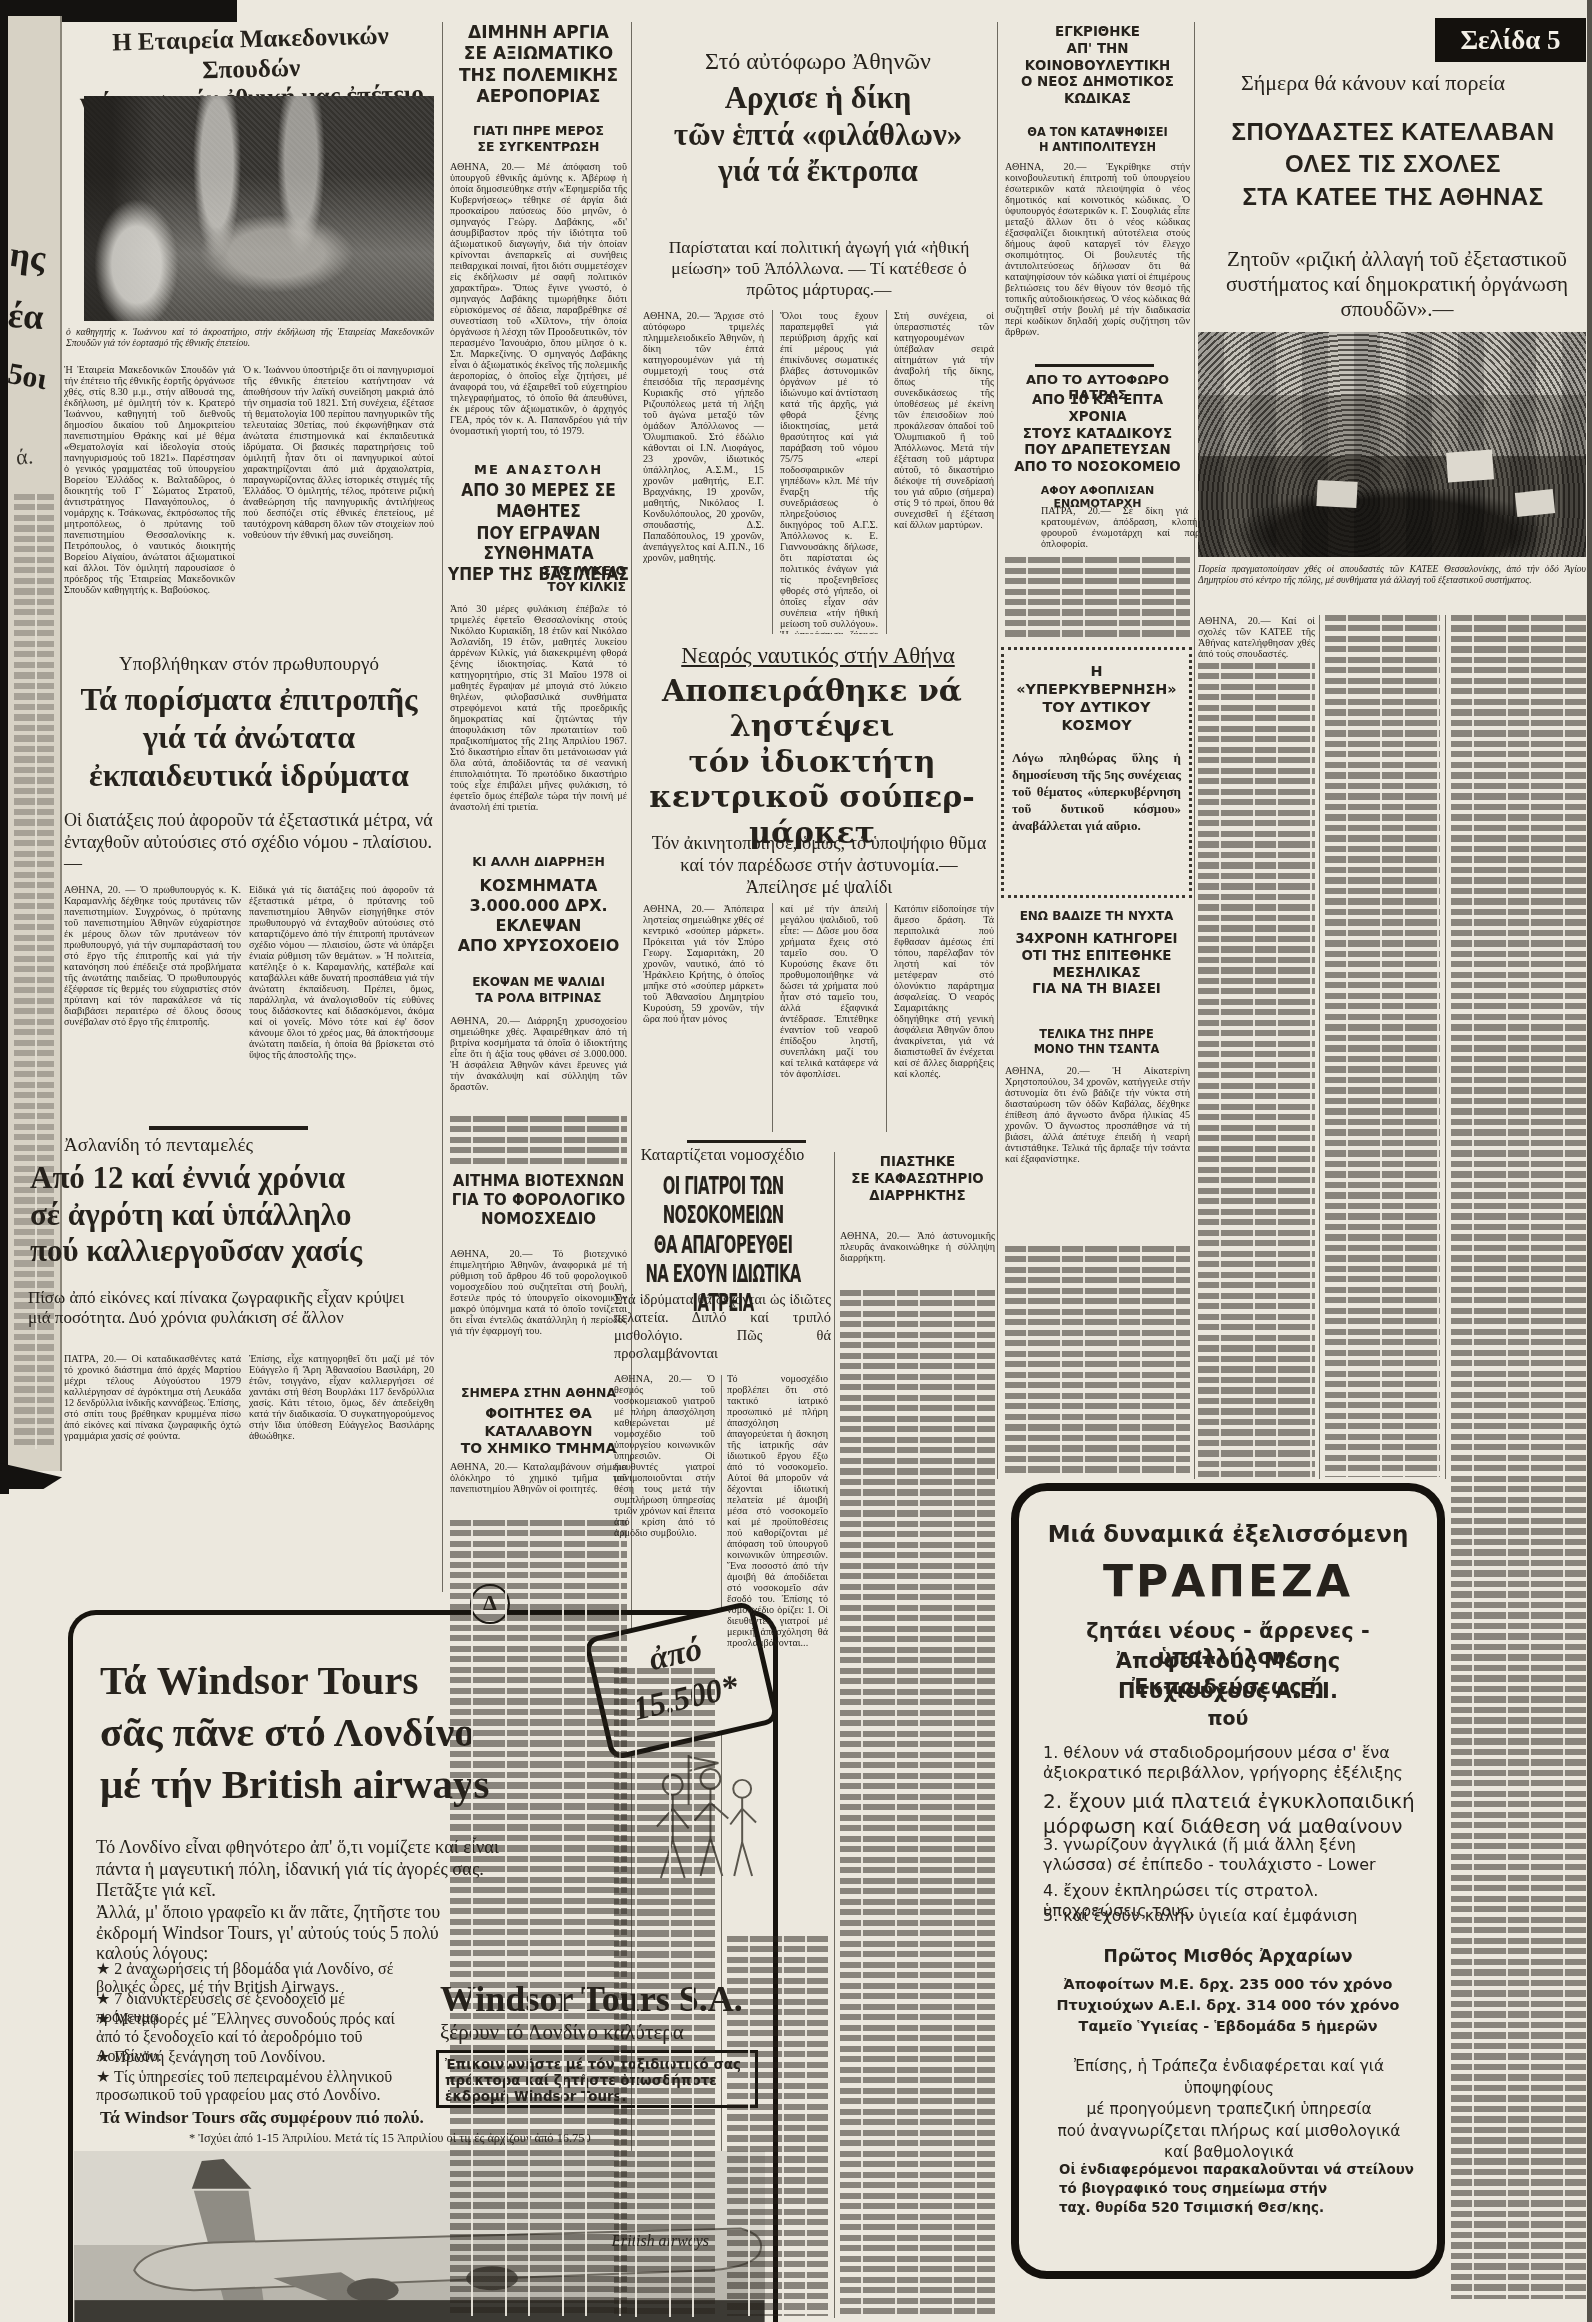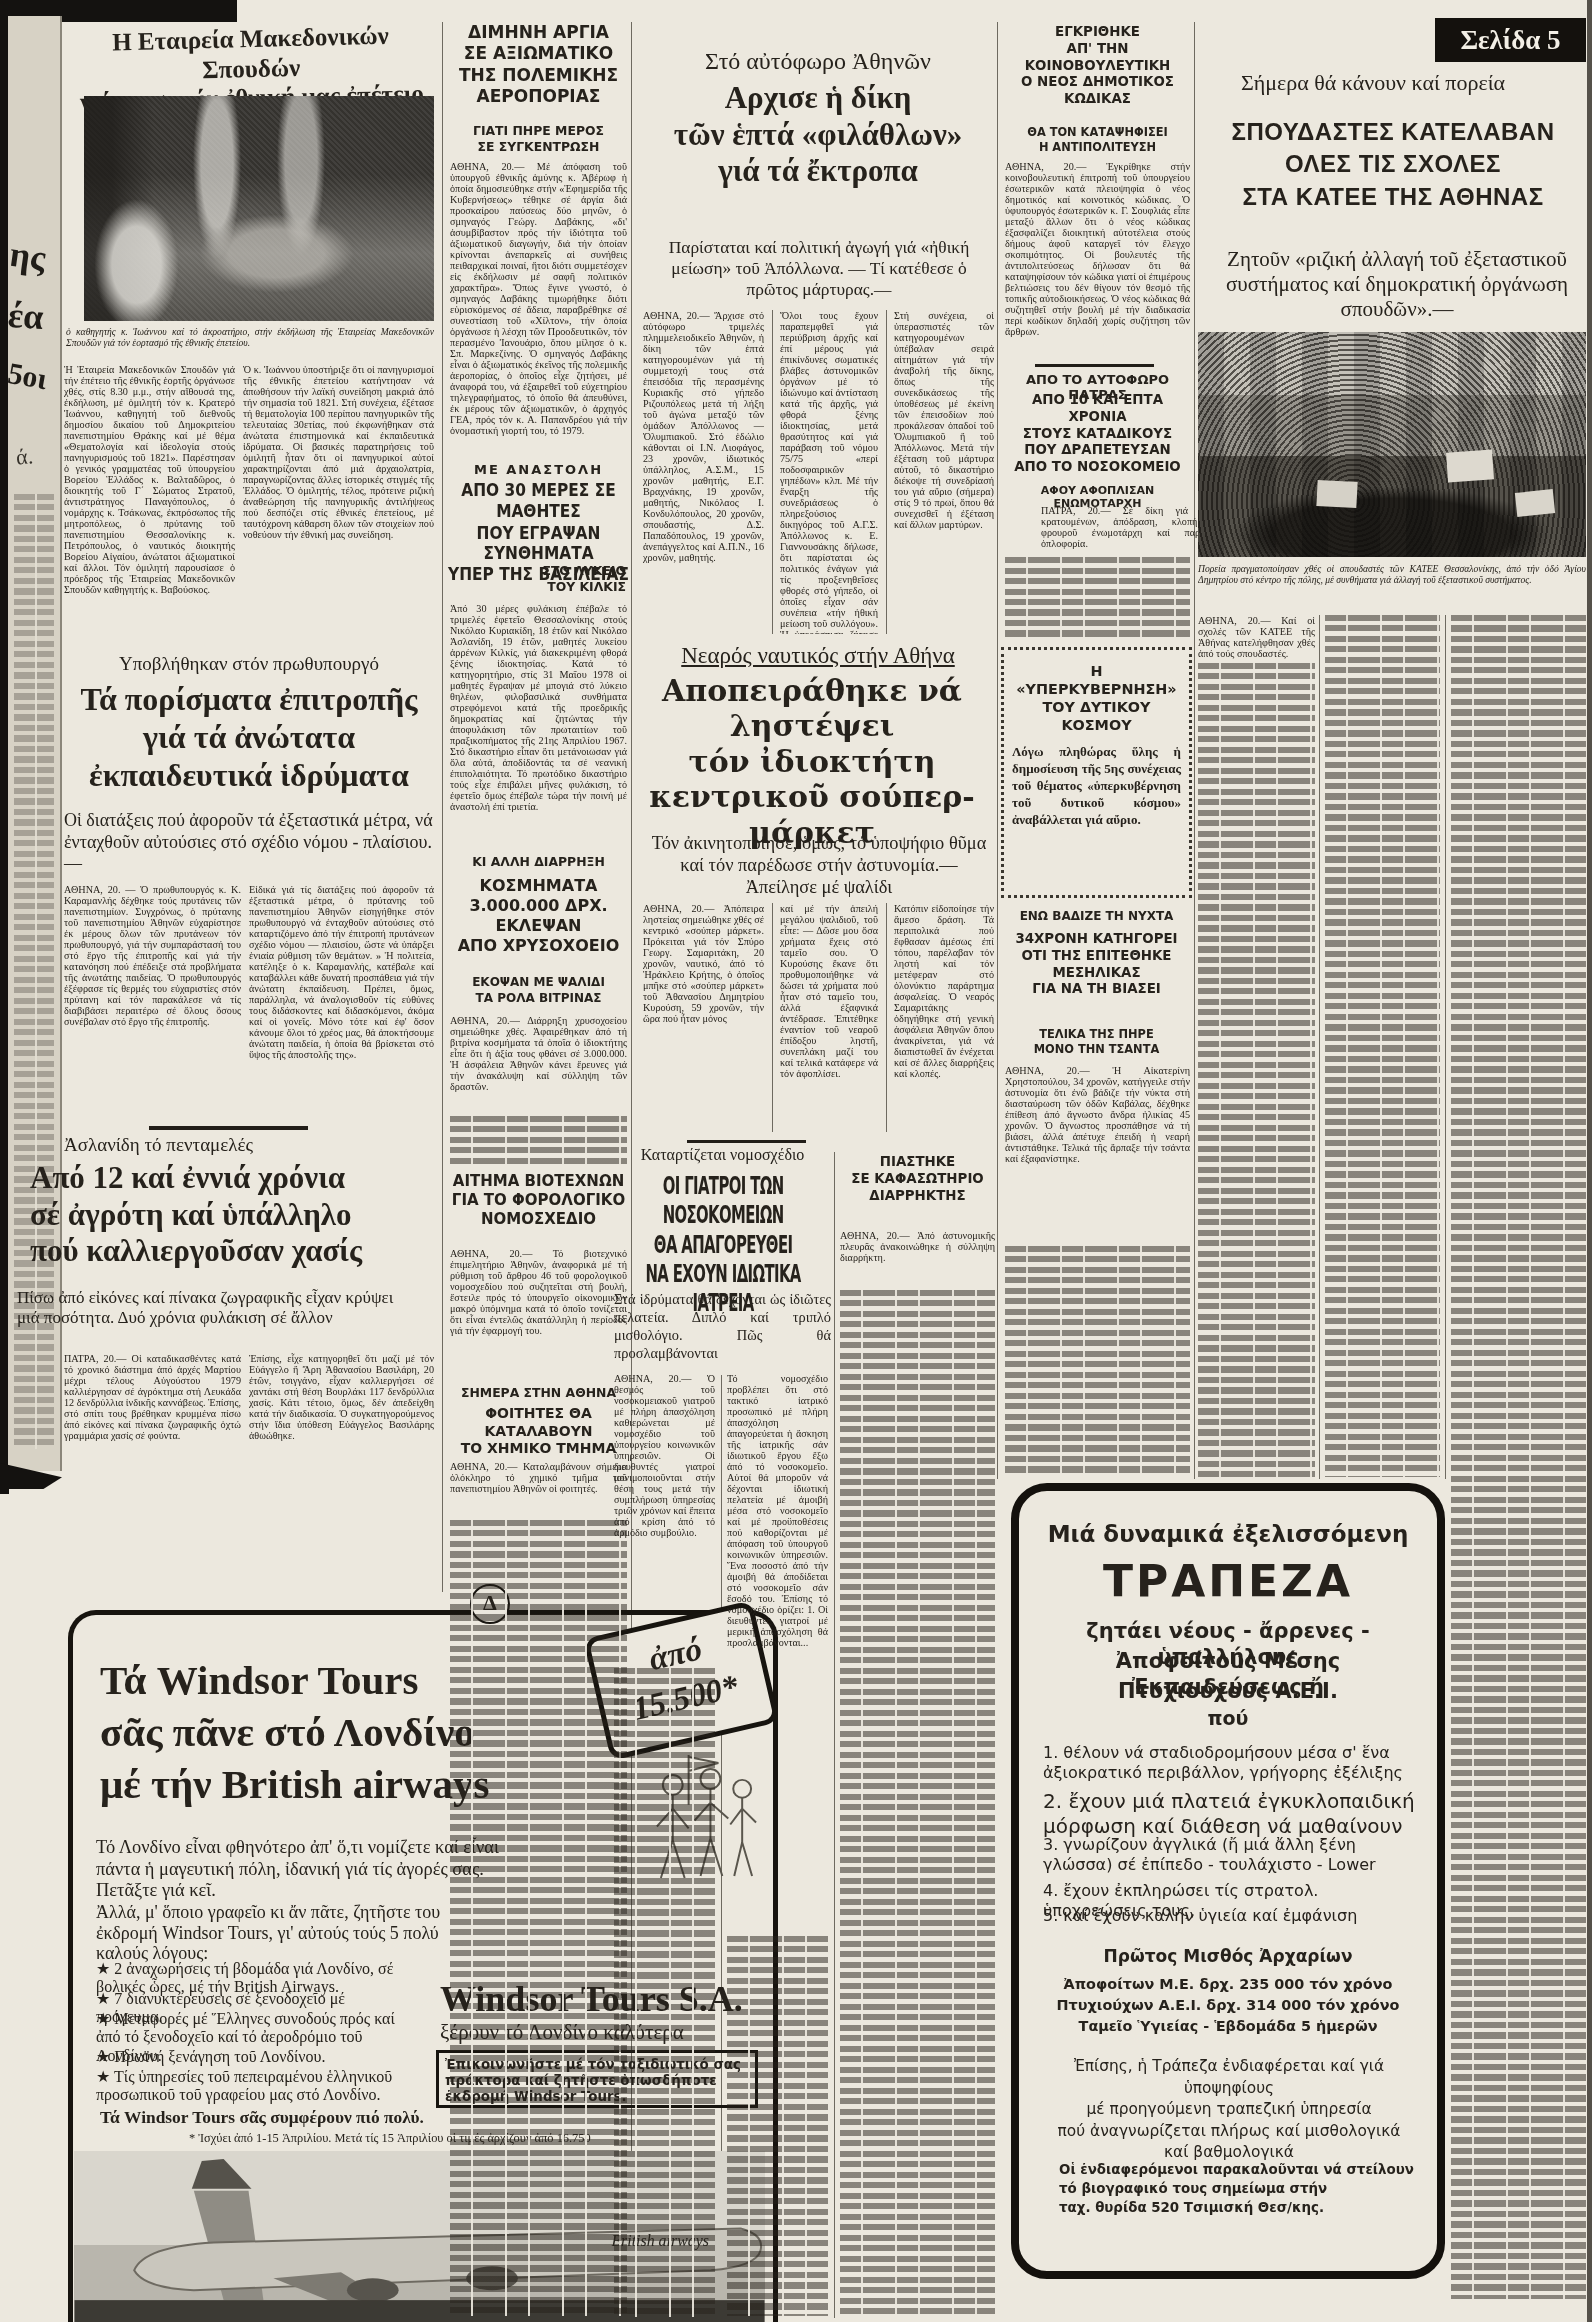--- a/index.html
+++ b/index.html
@@ -82,21 +82,21 @@
 ἐκπαιδευτικά ἱδρύματα</div>
   <div class="abs pre" style="left:64px;top:810px;width:370px;height:66px;font-size:18px;line-height:1.2;">Οἱ διατάξεις πού ἀφοροῦν τά ἐξεταστικά μέτρα, νά ἐνταχθοῦν αὐτούσιες στό σχέδιο νόμου - πλαίσιου.—</div>
   <div class="abs b" style="left:64px;top:884px;width:177px;height:237px;">ΑΘΗΝΑ, 20. — Ὁ πρωθυπουργός κ. Κ. Καραμανλής δέχθηκε τούς πρυτάνεις τῶν πανεπιστημίων. Συγχρόνως, ὁ πρύτανης τοῦ πανεπιστημίου Ἀθηνῶν εὐχαρίστησε ἐκ μέρους ὅλων τῶν πρυτάνεων τόν πρωθυπουργό, γιά τήν συμπαράστασή του στό ἔργο τῆς ἐπιτροπῆς καί γιά τήν κατανόηση πού ἐπέδειξε στά προβλήματα τῆς ἀνωτάτης παιδείας. Ὁ πρωθυπουργός ἐξέφρασε τίς θερμές του εὐχαριστίες στόν πρύτανη καί τόν παρακάλεσε νά τίς διαβιβάσει περαιτέρω σέ ὅλους ὅσους συνέβαλαν στό ἔργο τῆς ἐπιτροπῆς.</div>
   <div class="abs b" style="left:249px;top:884px;width:185px;height:237px;">Εἰδικά γιά τίς διατάξεις πού ἀφοροῦν τά ἐξεταστικά μέτρα, ὁ πρύτανης τοῦ πανεπιστημίου Ἀθηνῶν εἰσηγήθηκε στόν πρωθυπουργό νά ἐνταχθοῦν αὐτούσιες στό καταρτιζόμενο ἀπό τήν ἐπιτροπή πρυτάνεων σχέδιο νόμου — πλαισίου, ὥστε νά ὑπάρξει ἑνιαία ρύθμιση τῶν θεμάτων. » Ἡ πολιτεία, κατέληξε ὁ κ. Καραμανλής, κατέβαλε καί καταβάλλει κάθε δυνατή προσπάθεια γιά τήν ἀνώτατη ἐκπαίδευση. Πρέπει, ὅμως, παράλληλα, νά ἀναλογισθοῦν τίς εὐθύνες τους διδάσκοντες καί διδασκόμενοι, ἀκόμα καί οἱ γονεῖς. Μόνο τότε καί ἐφ' ὅσον κάνουμε ὅλοι τό χρέος μας, θά ἀποκτήσουμε ἀνώτατη παιδεία, ἡ ὁποία θά βρίσκεται στό ὕψος τῆς ἀποστολῆς της».</div>
 
   <div class="abs inkline" style="left:149px;top:1126px;width:159px;height:4px;"></div>
   <div class="abs k" style="left:64px;top:1134px;width:299px;height:24px;">Ἀσλανίδη τό πενταμελές</div>
   <div class="abs hs pre" style="left:30px;top:1160px;width:408px;height:123px;font-size:31px;">Από 12 καί ἐννιά χρόνια
 σέ ἀγρότη καί ὑπάλληλο
 πού καλλιεργοῦσαν χασίς</div>
-  <div class="abs pre" style="left:17px;top:1288px;width:400px;height:60px;font-size:17px;line-height:1.2;">Πίσω ἀπό εἰκόνες καί πίνακα ζωγραφικῆς εἶχαν κρύψει μιά ποσότητα. Δυό χρόνια φυλάκιση σέ ἄλλον</div>
+  <div class="abs pre" style="left:28px;top:1288px;width:400px;height:60px;font-size:17px;line-height:1.2;">Πίσω ἀπό εἰκόνες καί πίνακα ζωγραφικῆς εἶχαν κρύψει μιά ποσότητα. Δυό χρόνια φυλάκιση σέ ἄλλον</div>
   <div class="abs b" style="left:64px;top:1353px;width:177px;height:245px;">ΠΑΤΡΑ, 20.— Οἱ καταδικασθέντες κατά τό χρονικό διάστημα ἀπό ἀρχές Μαρτίου μέχρι τέλους Αὐγούστου 1979 καλλιέργησαν σέ ἀγρόκτημα στή Λευκάδα 12 δενδρύλλια ἰνδικῆς καννάβεως. Ἐπίσης, στό σπίτι τους βρέθηκαν κρυμμένα πίσω ἀπό εἰκόνες καί πίνακα ζωγραφικῆς ὀχτώ γραμμάρια χασίς σέ φούντα.</div>
   <div class="abs b" style="left:249px;top:1353px;width:185px;height:245px;">Ἐπίσης, εἶχε κατηγορηθεῖ ὅτι μαζί μέ τόν Εὐάγγελο ἤ Ἄρη Ἀθανασίου Βασιλάρη, 20 ἐτῶν, τσιγγάνο, εἶχαν καλλιεργήσει σέ χαντάκι στή θέση Βουρλάκι 117 δενδρύλλια χασίς. Κάτι τέτοιο, ὅμως, δέν ἀπεδείχθη κατά τήν διαδικασία. Ὁ συγκατηγορούμενος στήν ἴδια ὑπόθεση Εὐάγγελος Βασιλάρης ἀθωώθηκε.</div>
 
   <div class="abs" style="left:68px;top:1610px;width:700px;height:712px;border:5px solid #17140f;border-bottom:none;border-radius:28px 28px 0 0;"></div>
   <div class="abs ctr" style="left:470px;top:1584px;width:36px;height:36px;border:2px solid #17140f;border-radius:50%;font-size:22px;font-weight:bold;line-height:34px;background:#ece8de;">Δ</div>
   <div class="abs hs pre" style="left:100px;top:1654px;width:498px;height:175px;font-size:41px;line-height:1.27;">Τά Windsor Tours
 σᾶς πᾶνε στό Λονδίνο
 μέ τήν British airways</div>
   <div class="abs badge-rot" style="left:595px;top:1618px;width:163px;height:115px;">
     <div class="pre ctr" style="font-size:33px;font-weight:bold;font-style:italic;line-height:1.35;margin-top:8px;">ἀπό
@@ -223,21 +223,21 @@
   <div class="abs hb pre ctr" style="left:1003px;top:392px;width:189px;height:88px;font-size:13.4px;">ΑΠΟ 10 ΚΑΙ ΕΠΤΑ ΧΡΟΝΙΑ
 ΣΤΟΥΣ ΚΑΤΑΔΙΚΟΥΣ
 ΠΟΥ ΔΡΑΠΕΤΕΥΣΑΝ
 ΑΠΟ ΤΟ ΝΟΣΟΚΟΜΕΙΟ</div>
   <div class="abs kb ctr" style="left:1003px;top:484px;width:189px;height:16px;font-size:11px;">ΑΦΟΥ ΑΦΟΠΛΙΣΑΝ ΕΝΩΜΟΤΑΡΧΗ</div>
   <div class="abs b" style="left:1005px;top:505px;width:185px;height:48px;margin-left:36px;">ΠΑΤΡΑ, 20.— Σέ δίκη γιά στάση κρατουμένων, ἀπόδραση, κλοπή τοῦ φρουροῦ ἐνωμοτάρχη καί παράνομη ὁπλοφορία.</div>
   <div class="abs sim" style="left:1005px;top:557px;width:185px;height:84px;"></div>
   <div class="abs box-dot" style="left:1001px;top:647px;width:191px;height:251px;box-sizing:border-box;padding:12px 8px;">
     <div class="hb pre ctr" style="font-size:14.4px;">Η «ΥΠΕΡΚΥΒΕΡΝΗΣΗ»
 ΤΟΥ ΔΥΤΙΚΟΥ ΚΟΣΜΟΥ</div>
-    <div style="font-size:13px;line-height:1.3;margin-top:10px;text-align:justify;font-weight:600;">Λόγω πληθώρας ὕλης ἡ δημοσίευση τῆς 5ης συνέχειας τοῦ θέματος «ὑπερκυβέρνηση τοῦ δυτικοῦ κόσμου» ἀναβάλλεται γιά αὔριο.</div>
+    <div style="font-size:13px;line-height:1.3;margin-top:16px;text-align:justify;font-weight:600;">Λόγω πληθώρας ὕλης ἡ δημοσίευση τῆς 5ης συνέχειας τοῦ θέματος «ὑπερκυβέρνηση τοῦ δυτικοῦ κόσμου» ἀναβάλλεται γιά αὔριο.</div>
   </div>
   <div class="abs kb ctr" style="left:1001px;top:909px;width:191px;height:16px;font-size:12px;">ΕΝΩ ΒΑΔΙΖΕ ΤΗ ΝΥΧΤΑ</div>
   <div class="abs hb pre ctr" style="left:1001px;top:931px;width:191px;height:92px;font-size:13.4px;">34ΧΡΟΝΗ ΚΑΤΗΓΟΡΕΙ
 ΟΤΙ ΤΗΣ ΕΠΙΤΕΘΗΚΕ
 ΜΕΣΗΛΙΚΑΣ
 ΓΙΑ ΝΑ ΤΗ ΒΙΑΣΕΙ</div>
   <div class="abs kb pre ctr" style="left:1001px;top:1027px;width:191px;height:32px;font-size:11.4px;line-height:1.3;">ΤΕΛΙΚΑ ΤΗΣ ΠΗΡΕ
 ΜΟΝΟ ΤΗΝ ΤΣΑΝΤΑ</div>
   <div class="abs b" style="left:1005px;top:1065px;width:185px;height:177px;">ΑΘΗΝΑ, 20.— Ἡ Αἰκατερίνη Χρηστοπούλου, 34 χρονῶν, κατήγγειλε στήν ἀστυνομία ὅτι ἐνῶ βάδιζε τήν νύκτα στή διασταύρωση τῶν ὁδῶν Καβάλας, δέχθηκε ἐπίθεση ἀπό ἄγνωστο ἄνδρα ἡλικίας 45 χρονῶν. Ὁ ἄγνωστος προσπάθησε νά τή βιάσει, ἀλλά ἀπέτυχε ἐπειδή ἡ νεαρή ἀντιστάθηκε. Τελικά τῆς ἅρπαξε τήν τσάντα καί ἐξαφανίστηκε.</div>
   <div class="abs sim" style="left:1005px;top:1246px;width:185px;height:231px;"></div>

